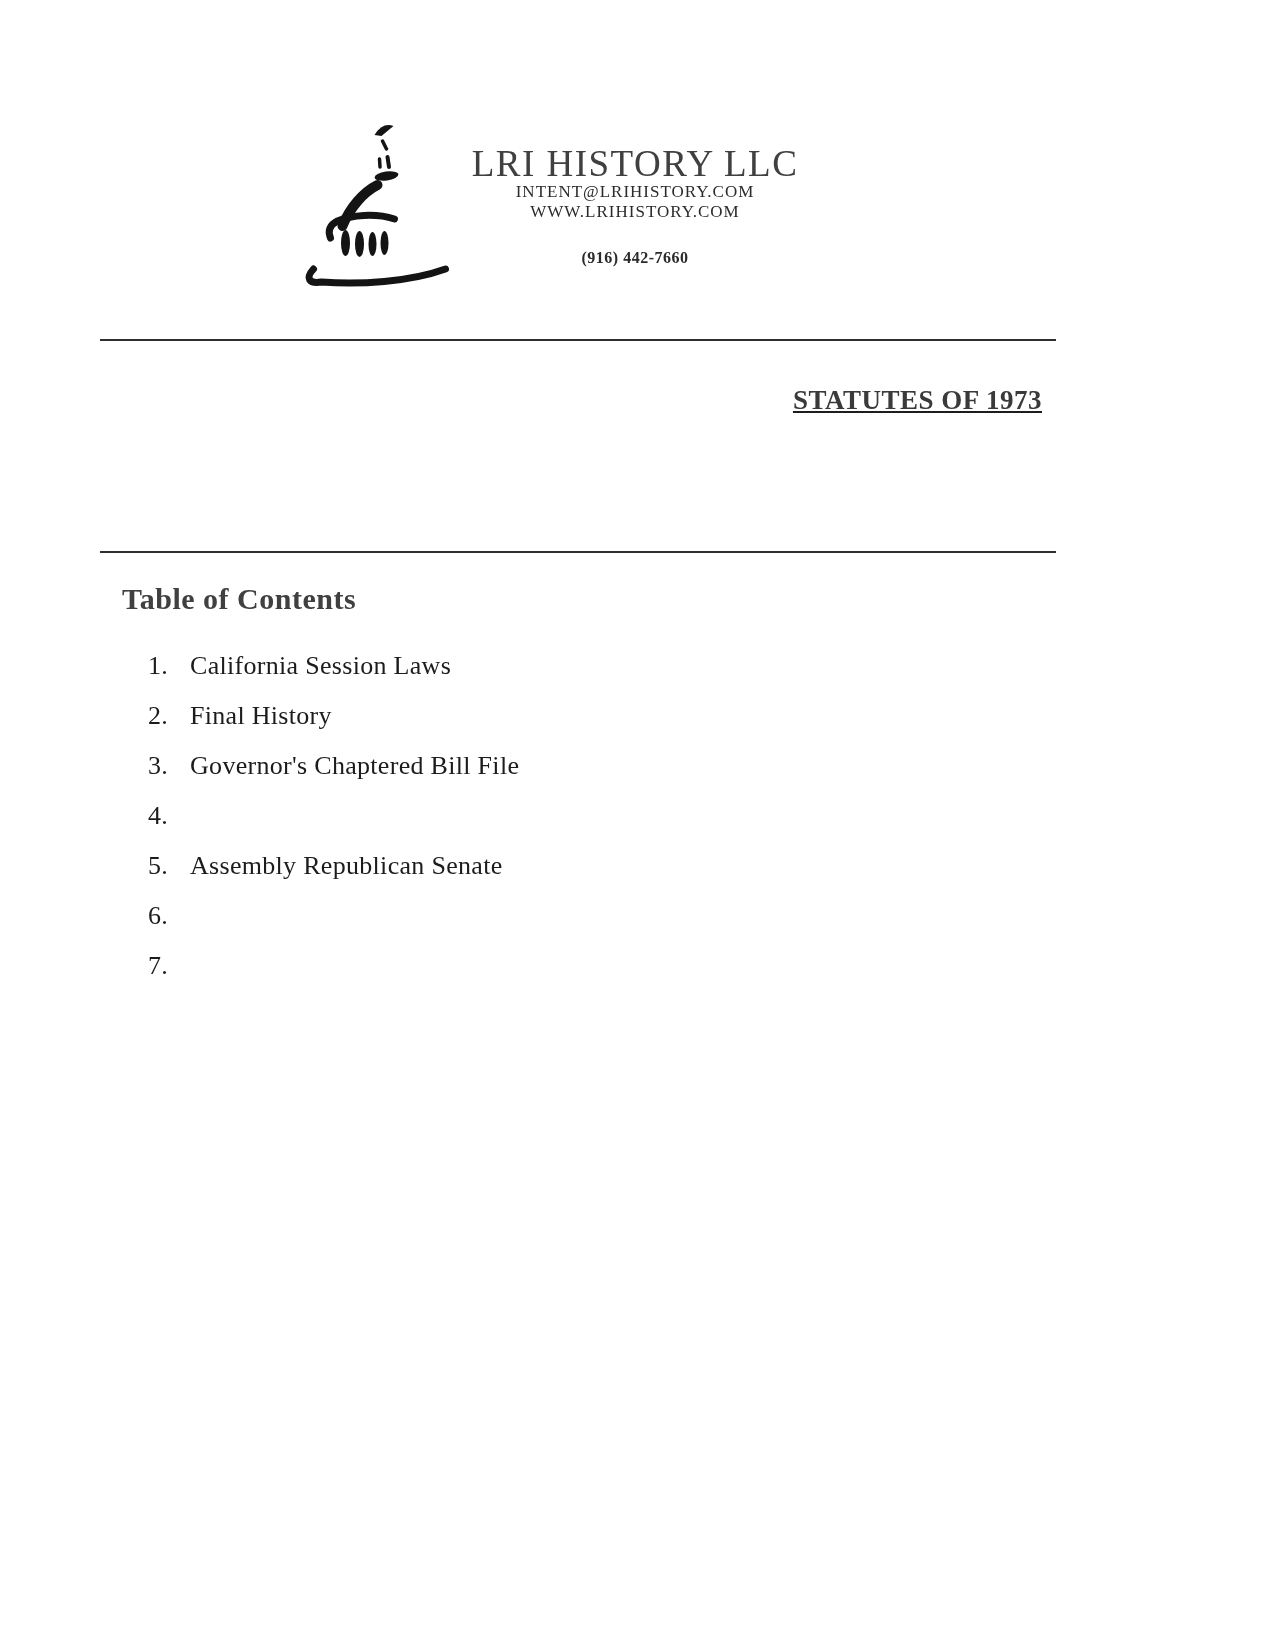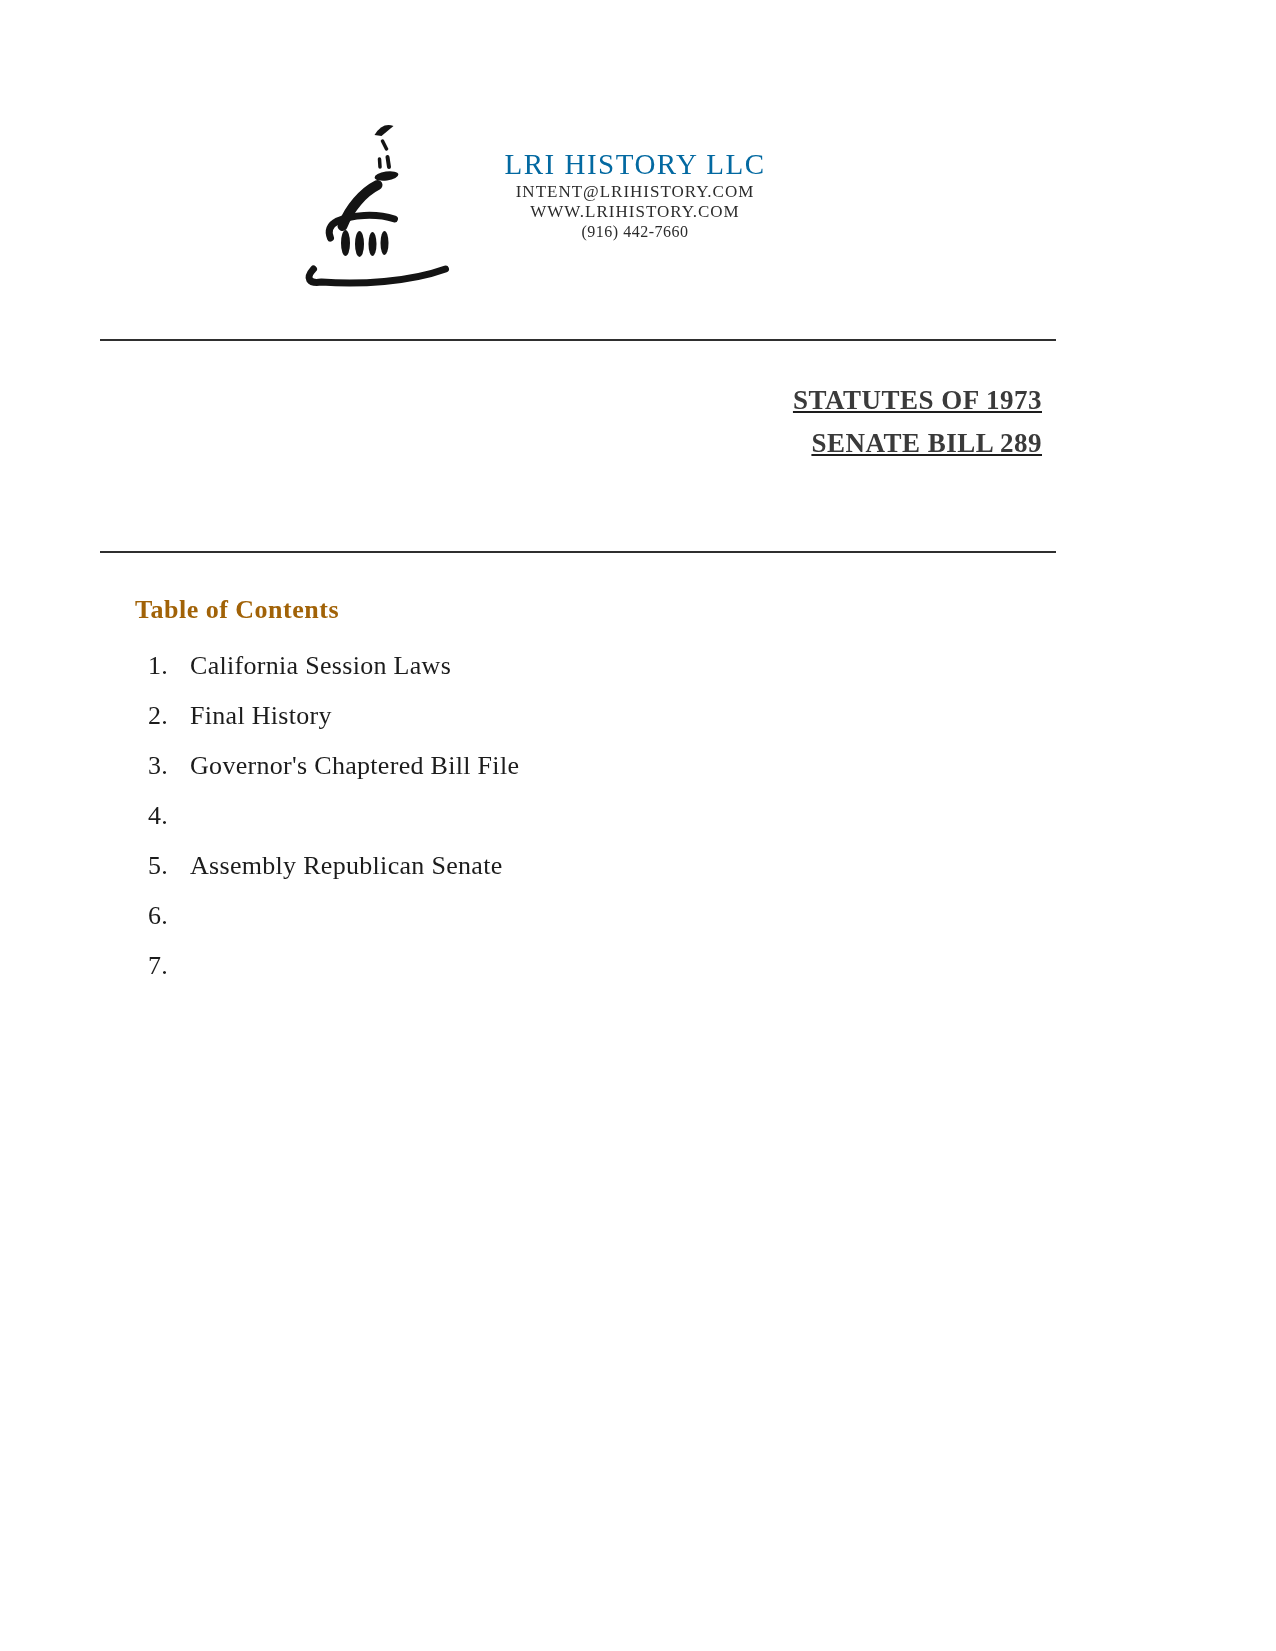--- a/index.html
+++ b/index.html
@@ -26,37 +26,38 @@
     height: 182px;
   }
   .contact {
     position: absolute;
     left: 430px;
     top: 146px;
     width: 410px;
     text-align: center;
   }
   .company-name {
-    font-size: 29px;
+    font-size: 37px;
     letter-spacing: 1.5px;
-    color: #0369a1;
+    color: #404040;
     line-height: 36px;
     white-space: nowrap;
   }
   .contact-line {
     font-size: 17px;
     letter-spacing: 1px;
     color: #2b2b2b;
     margin-top: 0;
     white-space: nowrap;
   }
   .contact-line.phone {
     font-size: 16px;
     letter-spacing: 0.5px;
-    margin-top: 1px;
+    margin-top: 27px;
+    font-weight: bold;
   }
 
   
   .rule {
     position: absolute;
     left: 100px;
     width: 956px;
     height: 0;
     border-top: 2px solid #2f2f2f;
   }
@@ -78,25 +79,25 @@
     color: #3a3a3a;
     letter-spacing: 0.5px;
     white-space: pre; 
   }
 
   
   .toc-title {
     position: absolute;
     left: 122px;
     top: 582px;
-    margin: 13px;
-    font-size: 26px;
+    margin: 0;
+    font-size: 30px;
     font-weight: bold;
     letter-spacing: 0.5px;
-    color: #a16207;
+    color: #404040;
   }
   .toc-list {
     position: absolute;
     left: 148px;
     top: 651px;
     margin: 0;
     padding: 0;
     list-style: none;
     width: 760px;
   }
@@ -148,21 +149,20 @@
       <div class="contact-line">INTENT@LRIHISTORY.COM</div>
       <div class="contact-line">WWW.LRIHISTORY.COM</div>
       <div class="contact-line phone">(916) 442-7660</div>
     </div>
   </header>
 
   <div class="rule rule-1"></div>
 
   <section class="reference">
     <div class="ref-line">STATUTES OF 1973</div>
-    <div class="ref-line">SENATE BILL 289</div>
   </section>
 
   <div class="rule rule-2"></div>
 
   <h1 class="toc-title">Table of Contents</h1>
 
   <ol class="toc-list">
     <li class="toc-item">
       <span class="toc-num">1.</span>
       <span class="toc-label">California Session Laws</span>

